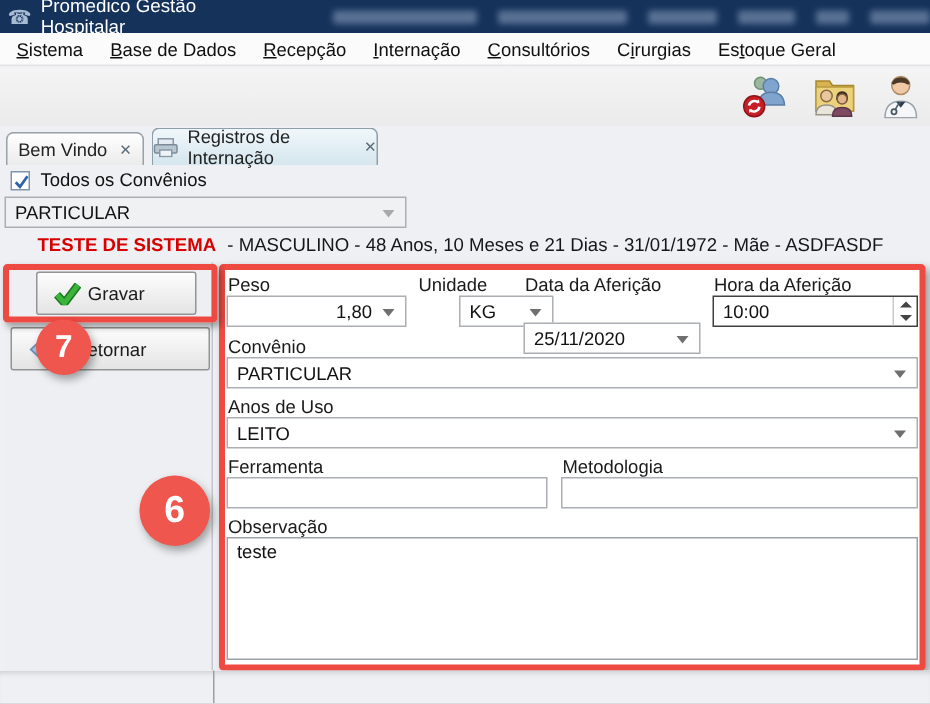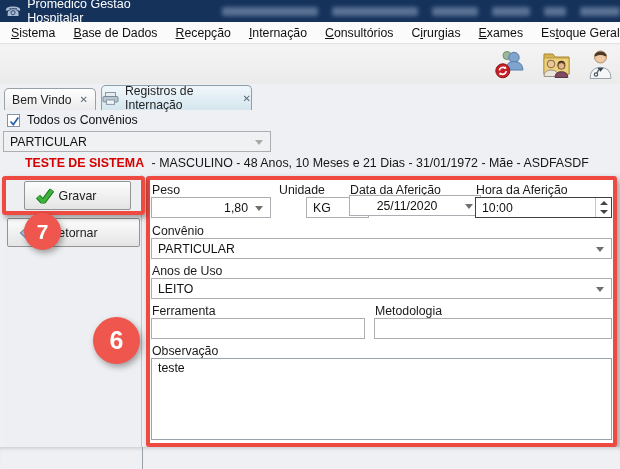--- a/index.html
+++ b/index.html
@@ -107,21 +107,20 @@
     </span>
   </div>
 
   <div class="menubar">
     <span class="menu-item"><span></span><span class="ak">S</span><span>istema</span></span>
     <span class="menu-item"><span></span><span class="ak">B</span><span>ase de Dados</span></span>
     <span class="menu-item"><span></span><span class="ak">R</span><span>ecepção</span></span>
     <span class="menu-item"><span></span><span class="ak">I</span><span>nternação</span></span>
     <span class="menu-item"><span></span><span class="ak">C</span><span>onsultórios</span></span>
     <span class="menu-item"><span>C</span><span class="ak">i</span><span>rurgias</span></span>
-    <span class="menu-item"><span></span><span class="ak">E</span><span>xames</span></span>
     <span class="menu-item"><span>Es</span><span class="ak">t</span><span>oque Geral</span></span>
 
   </div>
 
   <div class="toolbar">
     <div class="toolbar-icons">
       <span style="line-height:0;">
         <svg width="30" height="30" viewBox="0 0 30 30">
           <circle cx="12" cy="6.5" r="4" fill="#9bb79e" stroke="#6f8f74"></circle>
           <circle cx="19" cy="8.5" r="5.2" fill="#7fa5cf" stroke="#5a7ea8"></circle>
@@ -221,21 +220,21 @@
     <span class="arrow"></span>
   </div>
 
   <span class="fl" style="left:279px;top:183px;">Unidade</span>
   <div class="combo field" style="left:278px;top:197px;width:63px;margin-left:28px;">
     <span>KG</span>
     <span class="arrow"></span>
   </div>
 
   <span class="fl" style="left:350px;top:183px;">Data da Aferição</span>
-  <div class="combo field" style="left:349px;top:195px;width:132px;justify-content:center;">
+  <div class="combo field" style="left:349px;top:215px;width:118px;">
     <span>25/11/2020</span>
     <span class="arrow"></span>
   </div>
 
   <span class="fl" style="left:476px;top:183px;">Hora da Aferição</span>
   <div class="spinner field" style="left:475px;top:197px;width:137px;">
     <span>10:00</span>
     <span class="spin-btns">
       <span class="spin-up"></span>
       <span class="spin-down"></span>

